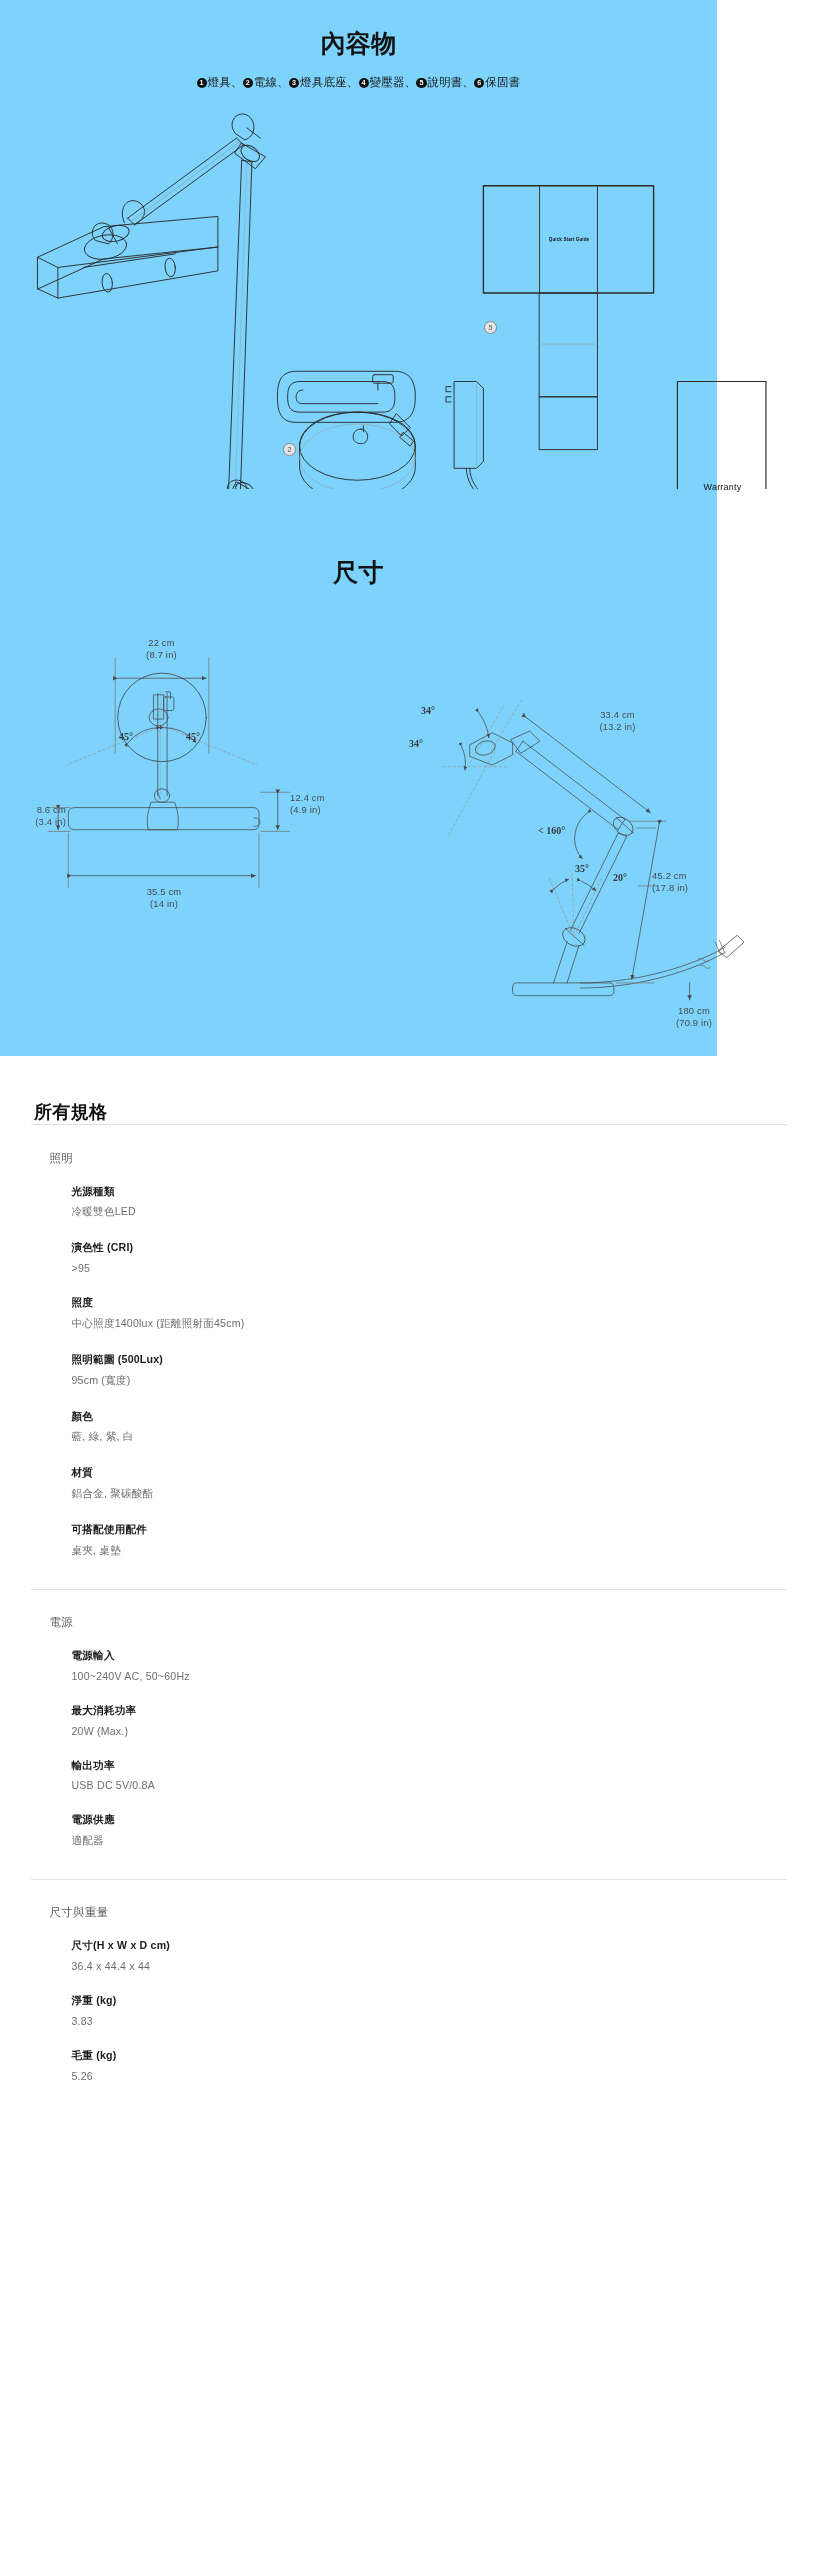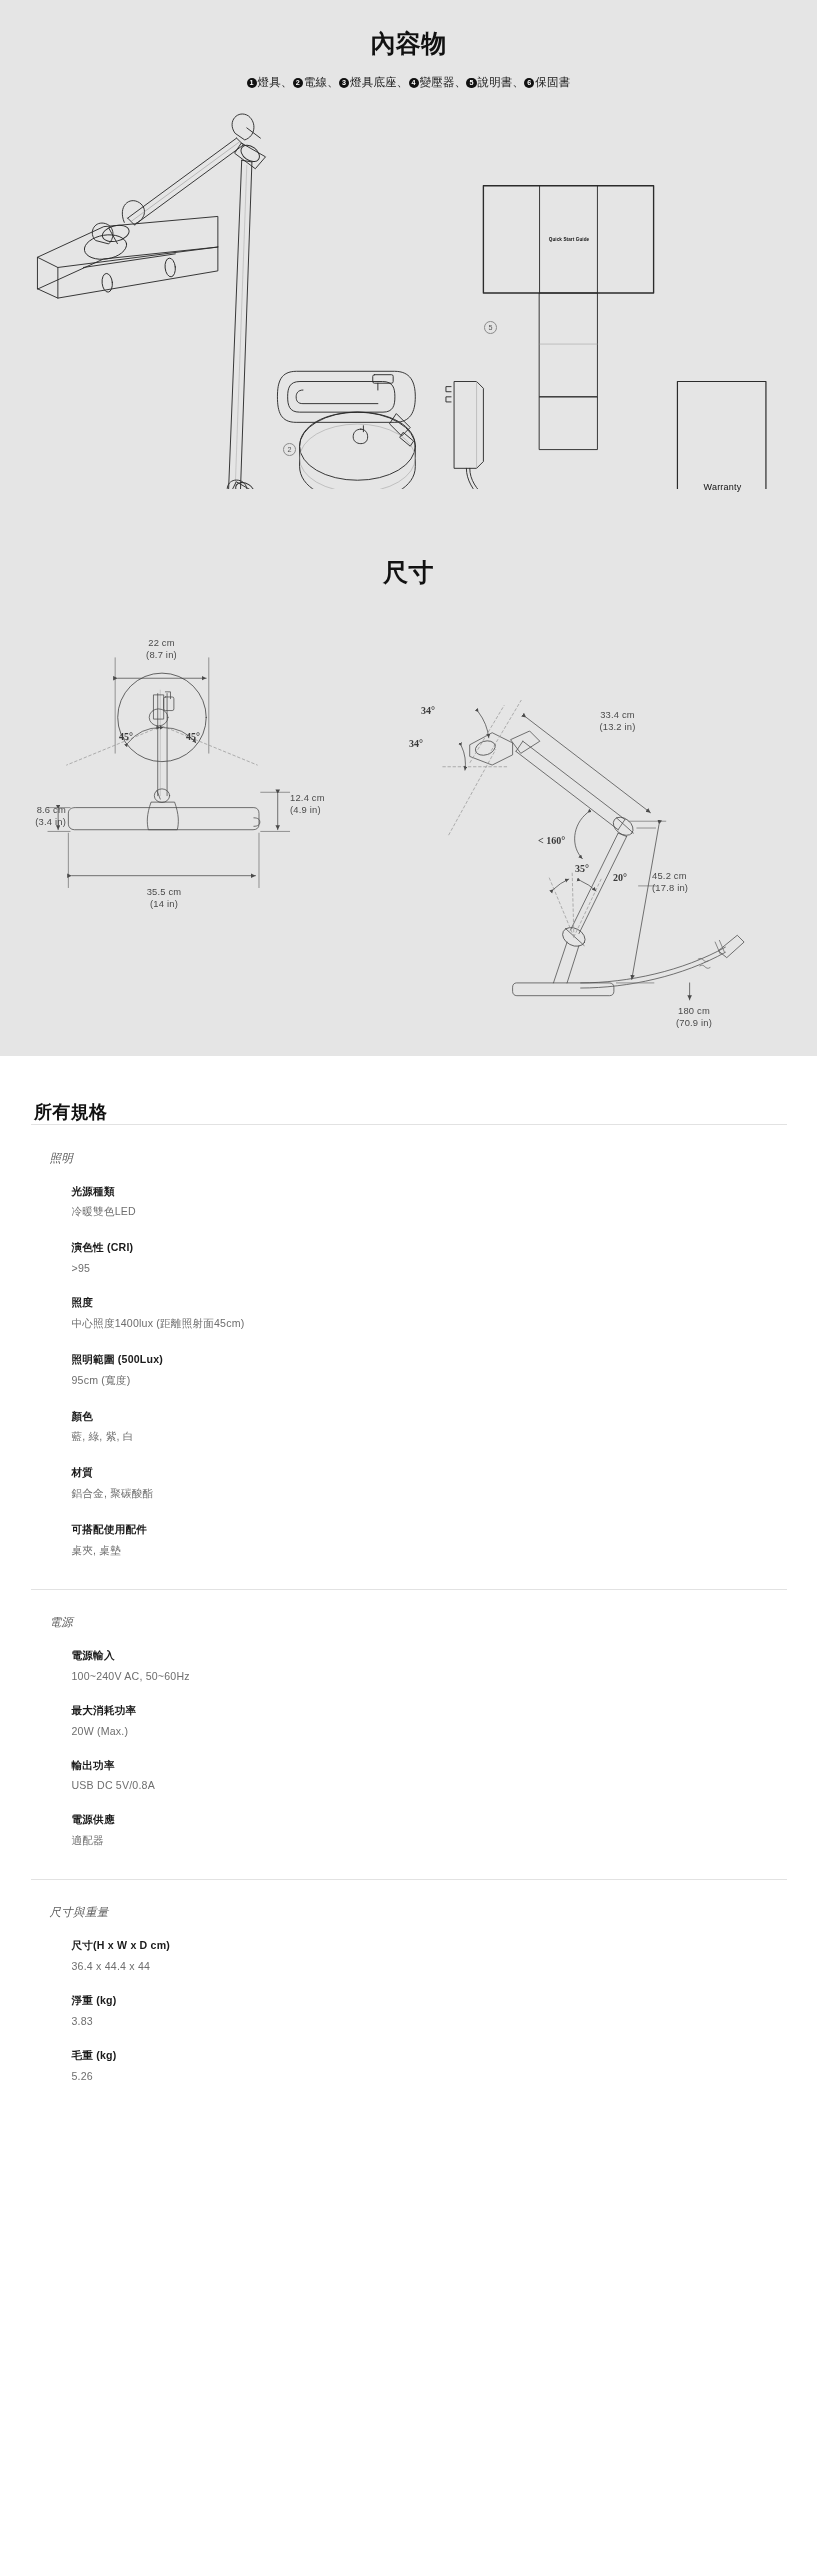--- a/index.html
+++ b/index.html
@@ -7,21 +7,21 @@
   html, body {
     width: 817px;
     background: #ffffff;
     font-family: "Liberation Sans", "DejaVu Sans", sans-serif;
     color: #1a1a1a;
     -webkit-font-smoothing: antialiased;
   }
   body { width: 817px; min-height: 2576px; position: relative; }
 
   
-  .gray-section { background: #e5e5e5; width: 817px; position: relative; }
+  .gray-section { background: #7dd3fc; width: 717px; position: relative; }
 
   
   #box-section { height: 524px; padding-top: 0; }
   .sec-title {
     text-align: center;
     font-size: 25px;
     font-weight: 700;
     letter-spacing: 0.4px;
     color: #111;
     padding-top: 27px;
@@ -104,21 +104,20 @@
   }
   .spec-group { border-top: 0.9px solid #e2e2e2; padding: 25.5px 0 8.5px 0; }
   .spec-group:first-of-type { border-top: 0.9px solid #e2e2e2; }
   .group-title {
     font-size: 11.5px;
     color: #5c5c5c;
     font-weight: 500;
     padding-left: 19px;
     margin-bottom: 19px;
     letter-spacing: 0.3px;
-    font-style: italic;
   }
   .spec-row { padding-left: 41px; margin-bottom: 22px; }
   .spec-key {
     font-size: 10.6px;
     font-weight: 700;
     color: #1a1a1a;
     margin-bottom: 6.8px;
     letter-spacing: 0.2px;
   }
   .spec-val {
@@ -384,21 +383,21 @@
 (3.4 in)</div>
     <div class="dim-label" style="left:271px;top:194px;width:73px;text-align:left;">12.4 cm
 (4.9 in)</div>
     <div class="dim-label" style="left:94px;top:288px;width:102px;">35.5 cm
 (14 in)</div>
 
     <div class="dim-angle" style="left:402px;top:107px;">34°</div>
     <div class="dim-angle" style="left:390px;top:140px;">34°</div>
     <div class="dim-label" style="left:545px;top:111px;width:107px;">33.4 cm
 (13.2 in)</div>
-    <div class="dim-angle" style="left:519px;top:237px;">&lt; 160°</div>
+    <div class="dim-angle" style="left:519px;top:227px;">&lt; 160°</div>
     <div class="dim-angle" style="left:556px;top:265px;">35°</div>
     <div class="dim-angle" style="left:594px;top:274px;">20°</div>
     <div class="dim-label" style="left:633px;top:272px;width:94px;text-align:left;">45.2 cm
 (17.8 in)</div>
     <div class="dim-label" style="left:628px;top:407px;width:94px;">180 cm
 (70.9 in)</div>
   </div>
 </section>
 
 <section id="spec-section">

